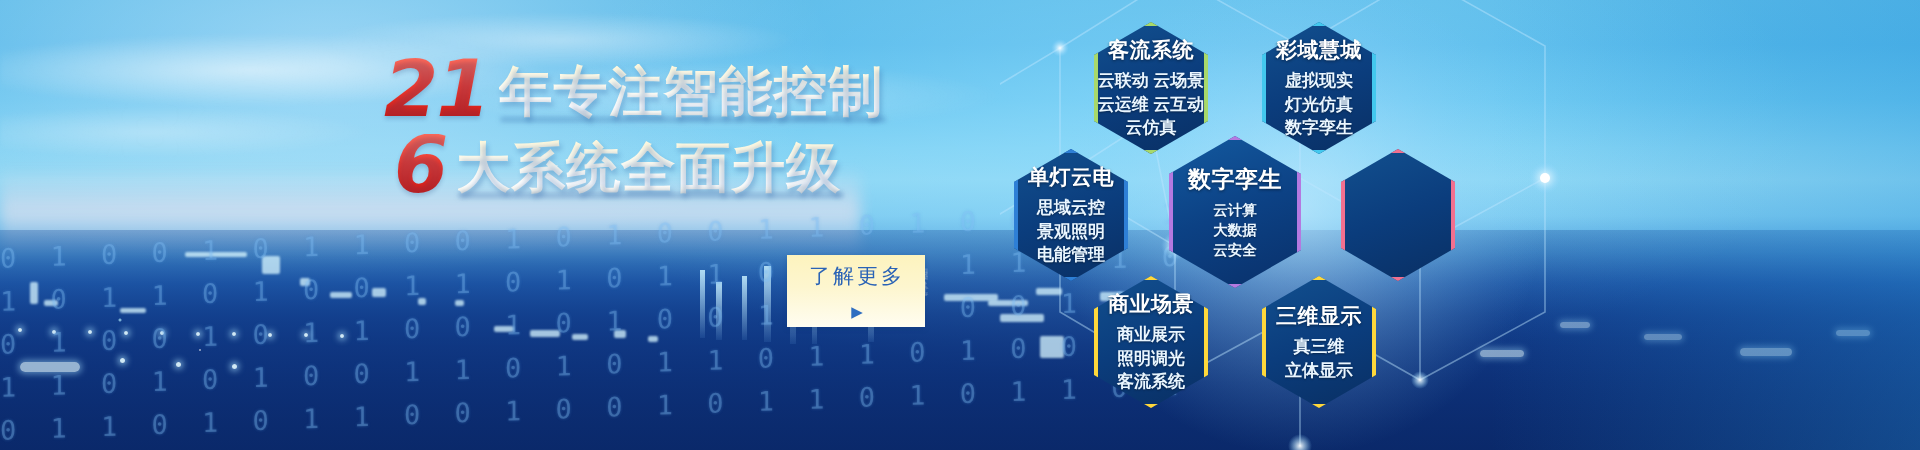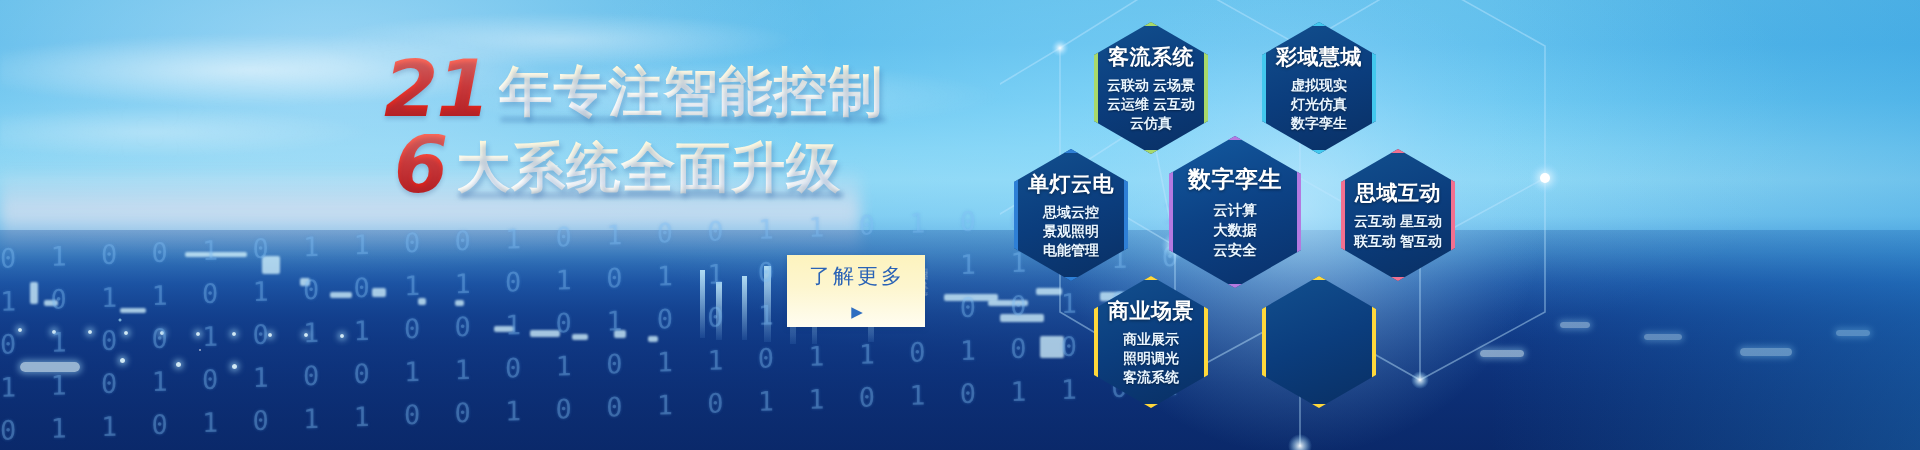--- a/index.html
+++ b/index.html
@@ -129,21 +129,21 @@
     position:absolute;inset:4px;
     clip-path:polygon(50% 0%,100% 25%,100% 75%,50% 100%,0% 75%,0% 25%);
     background:linear-gradient(160deg,#0f4a8f 0%,#0c3f80 45%,#0a3straight 100%);
     background:linear-gradient(160deg,#12508f 0%,#0b3d7d 50%,#092f63 100%);
   }
   .hex-content{position:relative;z-index:2;padding:0 6px;}
   .hex-title{
     font-weight:bold;color:#ffffff;font-size:21px;letter-spacing:.5px;
     text-shadow:0 1px 3px rgba(0,0,0,.45);margin-bottom:5px;white-space:nowrap;
   }
-  .hex-sub{font-size:14px;color:#eaf6ff;line-height:1.38;font-weight:bold;text-shadow:0 1px 2px rgba(0,0,0,.4);white-space:nowrap;}
+  .hex-sub{font-size:17px;color:#eaf6ff;line-height:1.38;font-weight:bold;text-shadow:0 1px 2px rgba(0,0,0,.4);white-space:nowrap;}
 
   
   .hex.small{width:122px;height:140px;}
   .hex.big{width:140px;height:160px;}
   .hex.big .hex-title{font-size:23px;}
   .hex.big .hex-sub{font-size:14.5px;}
 </style>
 </head>
 <body>
 
@@ -314,35 +314,35 @@
       <div class="hex-content">
         <div class="hex-title">数字孪生</div>
         <div class="hex-sub">云计算</div>
         <div class="hex-sub">大数据</div>
         <div class="hex-sub">云安全</div>
       </div>
     </div>
 
     <div class="hex small" style="left:337px;top:145px;">
       <div class="hex-inner" style="background:linear-gradient(160deg,#12508f,#0b3d7d 50%,#092f63);box-shadow:0 0 0 4px #f2708f inset;"></div>
-      <div class="hex-content">
-        <div class="hex-title">思域互动</div>
-        <div class="hex-sub">云互动 星互动</div>
-        <div class="hex-sub">联互动 智互动</div>
-      </div>
     </div>
 
     <div class="hex small" style="left:90px;top:272px;">
       <div class="hex-inner" style="background:linear-gradient(160deg,#12508f,#0b3d7d 50%,#092f63);box-shadow:0 0 0 4px #ffd83b inset;"></div>
       <div class="hex-content">
         <div class="hex-title">商业场景</div>
         <div class="hex-sub">商业展示</div>
         <div class="hex-sub">照明调光</div>
         <div class="hex-sub">客流系统</div>
       </div>
     </div>
 
     <div class="hex small" style="left:258px;top:272px;">
       <div class="hex-inner" style="background:linear-gradient(160deg,#12508f,#0b3d7d 50%,#092f63);box-shadow:0 0 0 4px #ffd83b inset;"></div>
+      <div class="hex-content">
+        <div class="hex-title">三维显示</div>
+        <div class="hex-sub">真三维</div>
+        <div class="hex-sub">立体显示</div>
+      </div>
     </div>
 
   </div>
 </div>
 
 </body></html>

